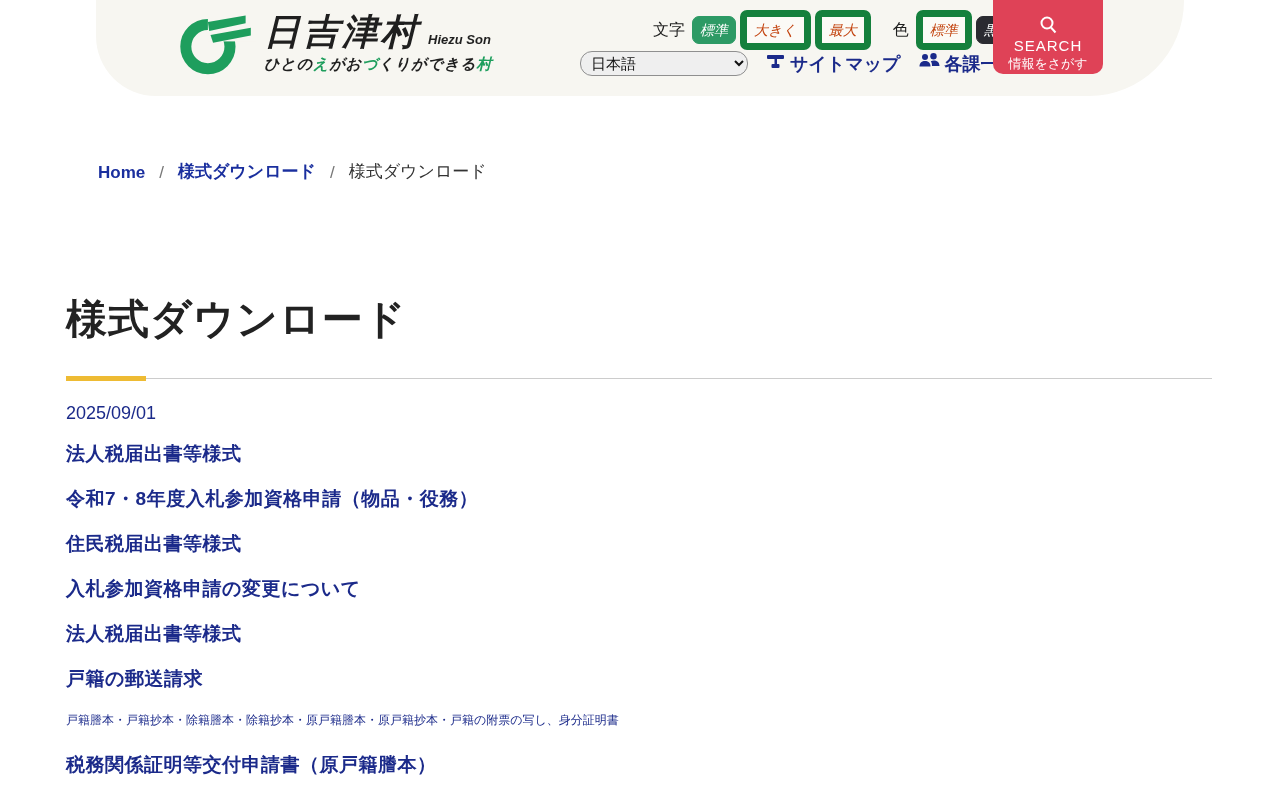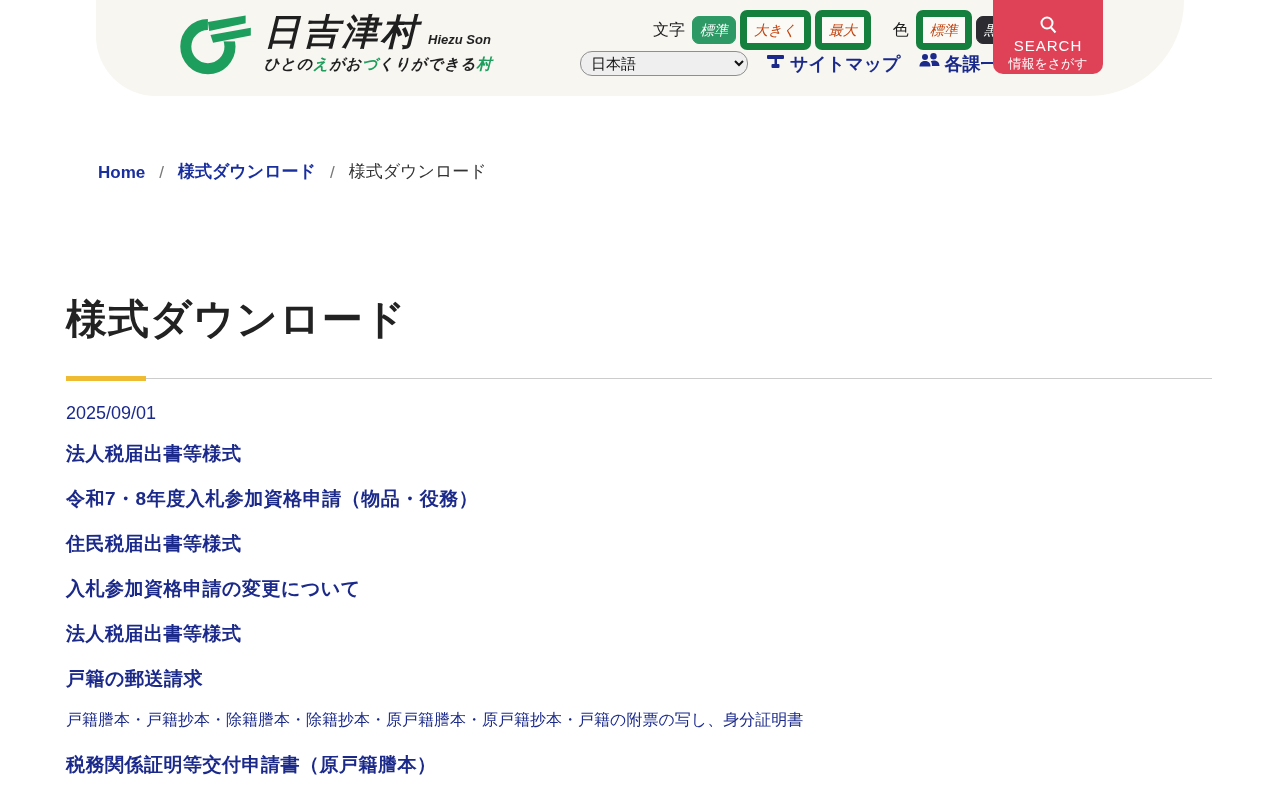--- a/index.html
+++ b/index.html
@@ -56,21 +56,21 @@
 
   .title-rule { position:relative; margin:33px 68px 0 66px; height:5px; }
   .rule-line   { position:absolute; left:0; right:0; top:2px; border-top:1px solid #cccccc; }
   .rule-accent { position:absolute; left:0; top:0; width:80px; height:5px; background:#eebb33; }
 
   .doc-date { margin:22px 66px 16px; font-size:18px; color:#1b2a8a; }
 
   .doc-list { margin:0 66px; }
   .doc-link { display:block; width:fit-content; margin:0 0 18px; font-size:19px; font-weight:700;
               color:#1b2a8a; text-decoration:none; line-height:27px; letter-spacing:0.5px; }
-  .doc-note { margin:4px 0 21px; font-size:16px; color:#1b2a8a; line-height:20px; }
+  .doc-note { margin:4px 0 21px; font-size:12px; color:#1b2a8a; line-height:20px; }
 </style>
 </head>
 <body>
 
 <div class="header-card">
 
   <div class="logo">
     <svg class="logo-mark" viewBox="0 0 120 100">
       <circle cx="46" cy="54" r="34" fill="none" stroke="#1e9e5d" stroke-width="17"></circle>
       <rect x="46" y="0" width="74" height="46" fill="#f7f6f1"></rect>

